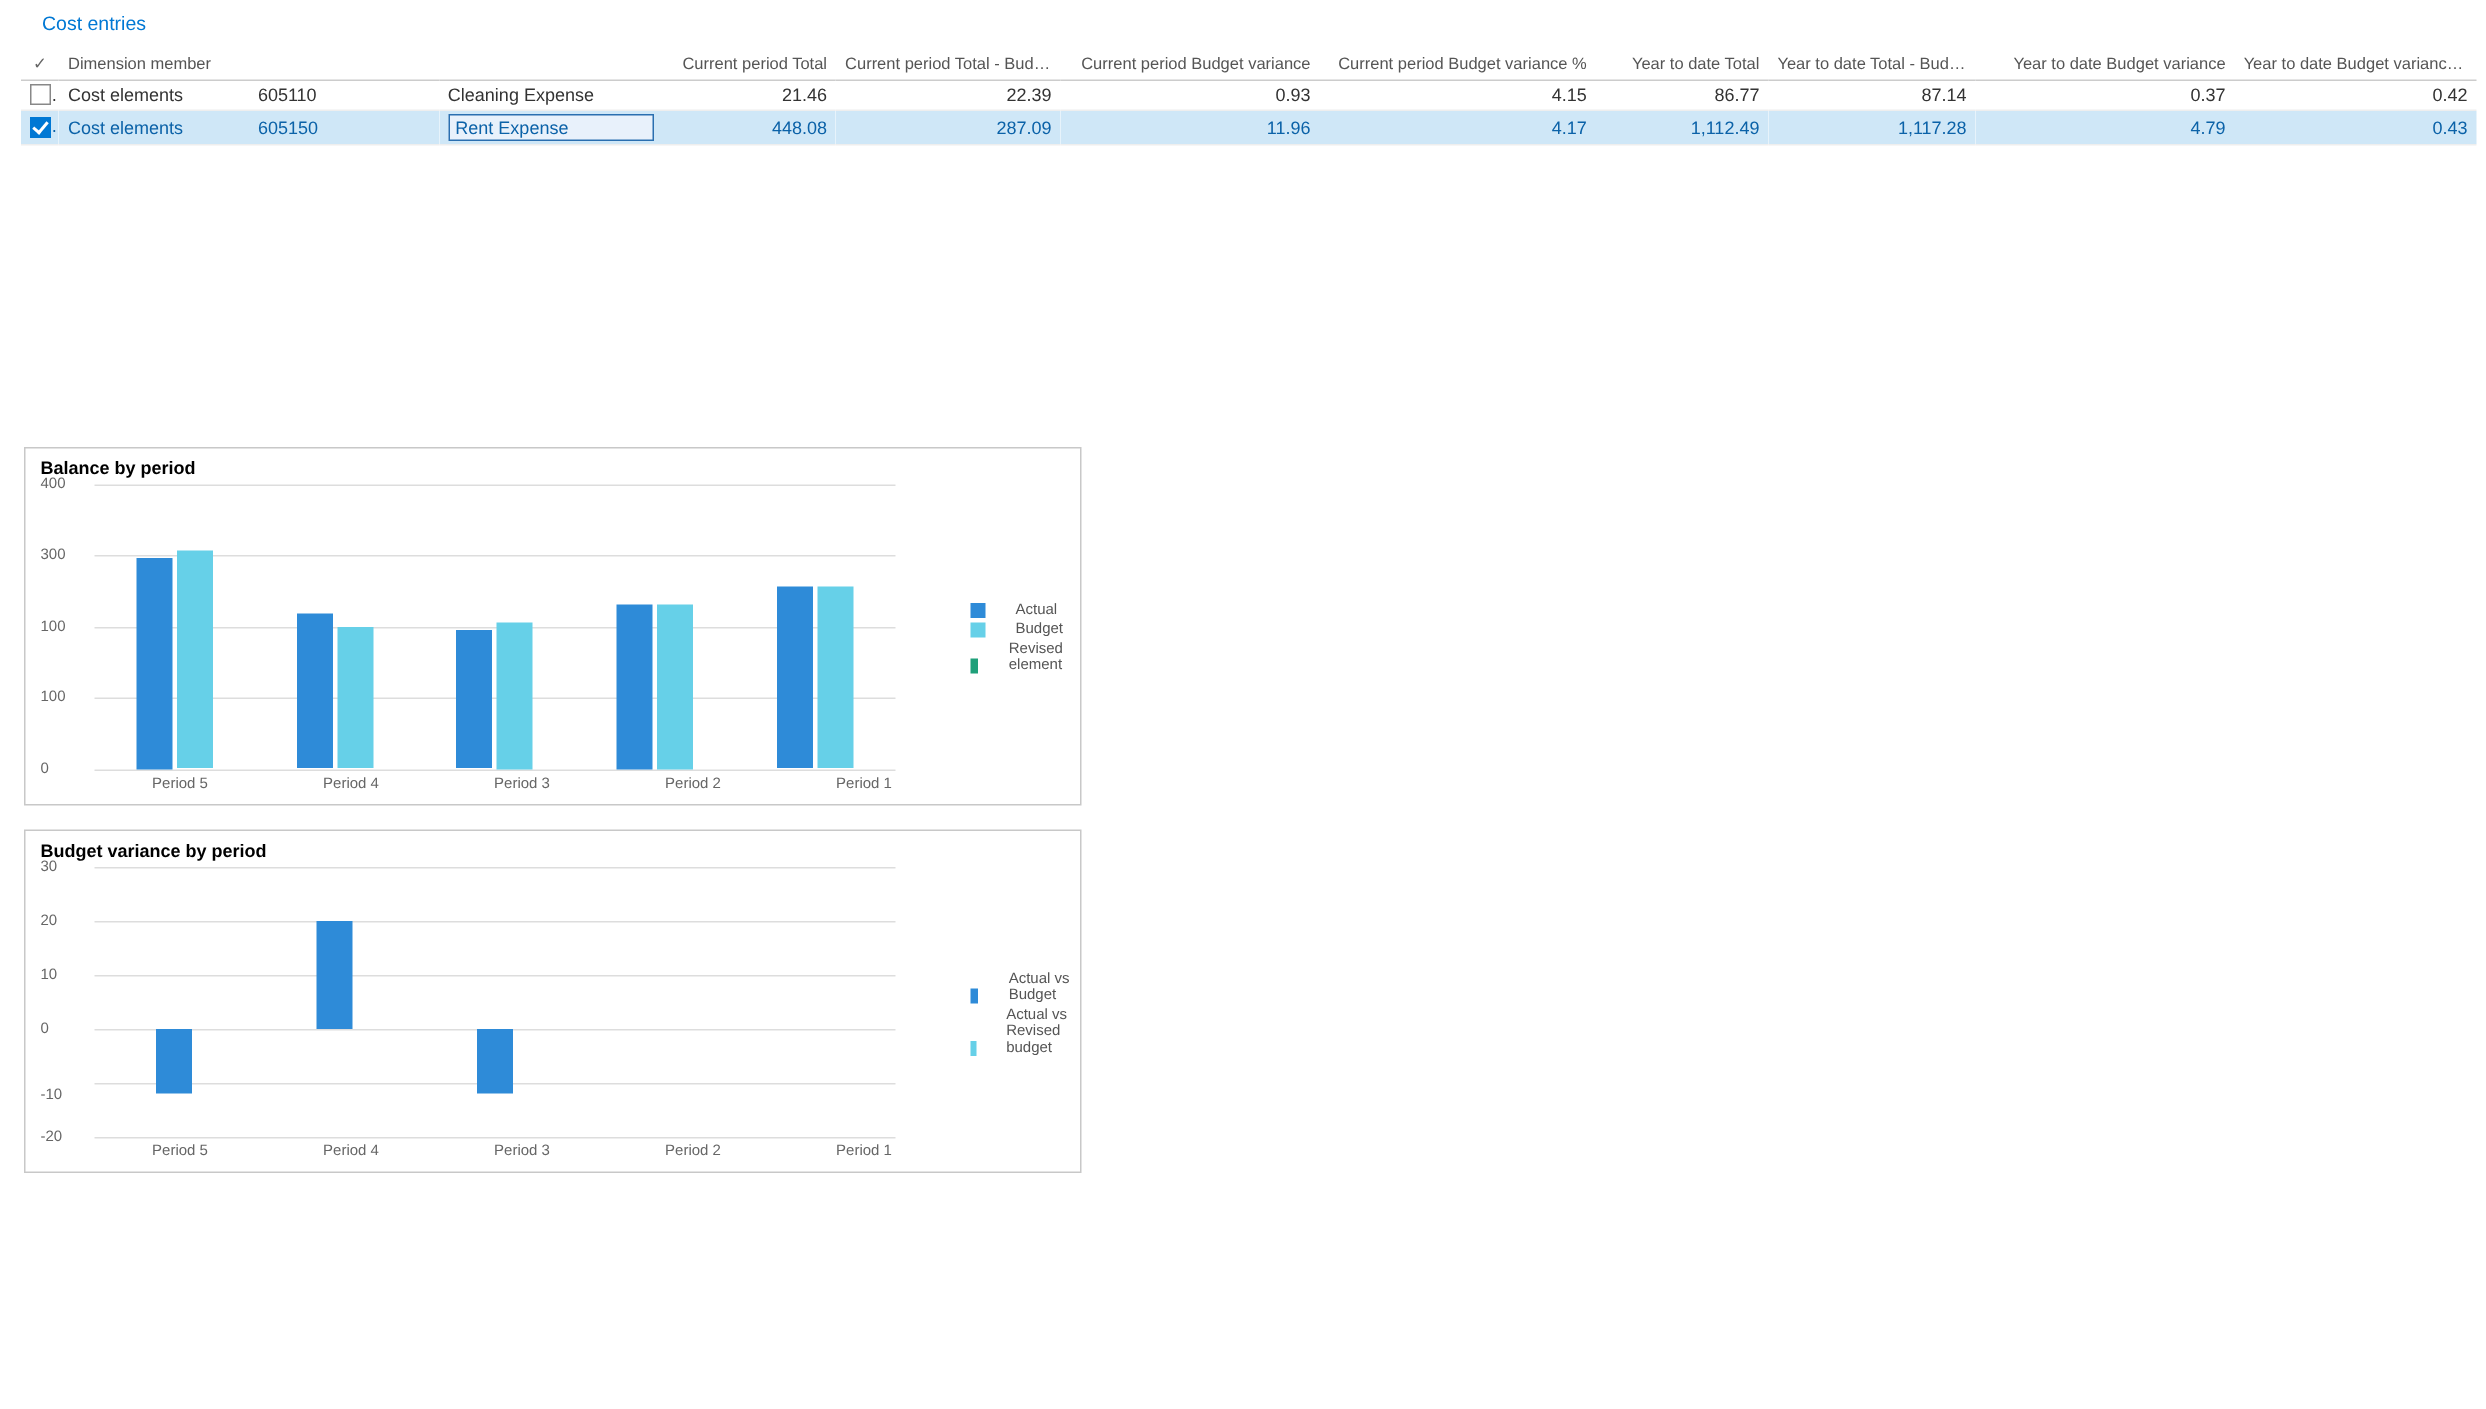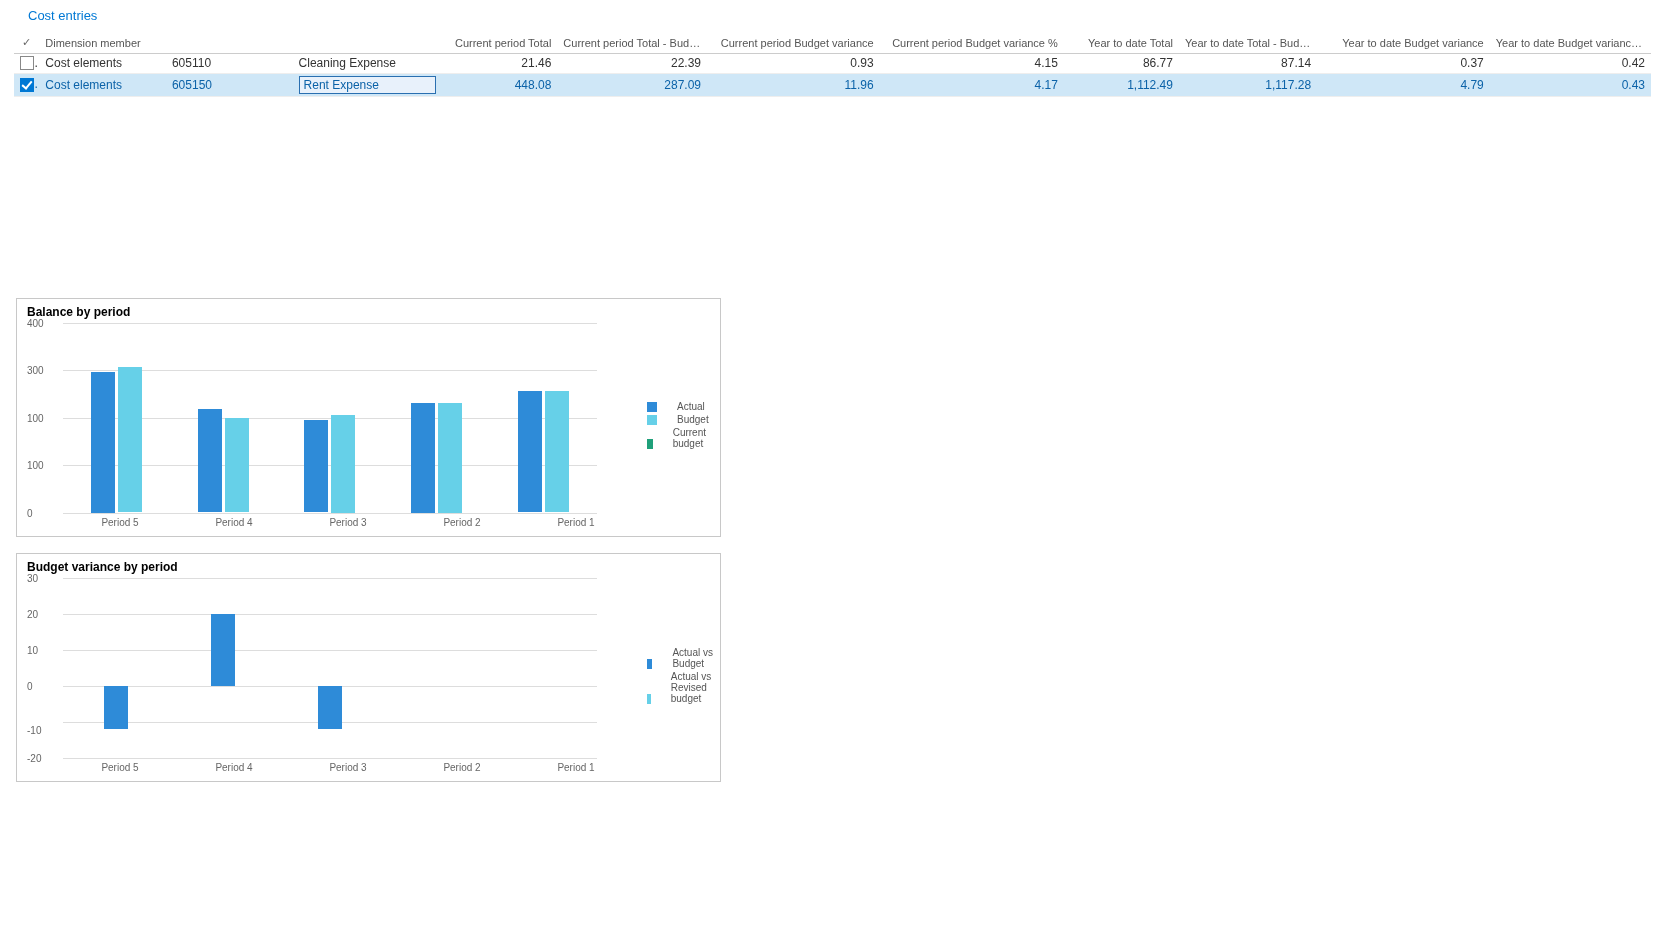--- a/index.html
+++ b/index.html
@@ -158,21 +158,21 @@
             <div class="legend-row">
               <span class="swatch" style="background:#2e8bd8"></span>
               <span>Actual</span>
             </div>
             <div class="legend-row">
               <span class="swatch" style="background:#66d0e8"></span>
               <span>Budget</span>
             </div>
             <div class="legend-row">
               <span class="swatch" style="background:#1fa07a"></span>
-              <span>Current budget</span>
+              <span>Revised element</span>
             </div>
           </div>
     </div>
       </div>
       <div class="chart-card">
     <div class="chart-title">Budget variance by period</div>
     <div class="chart-body">
       <div>
         <div class="plot" style="width:570px;height:180px">
           <div class="gridline" style="top:180px"></div>

